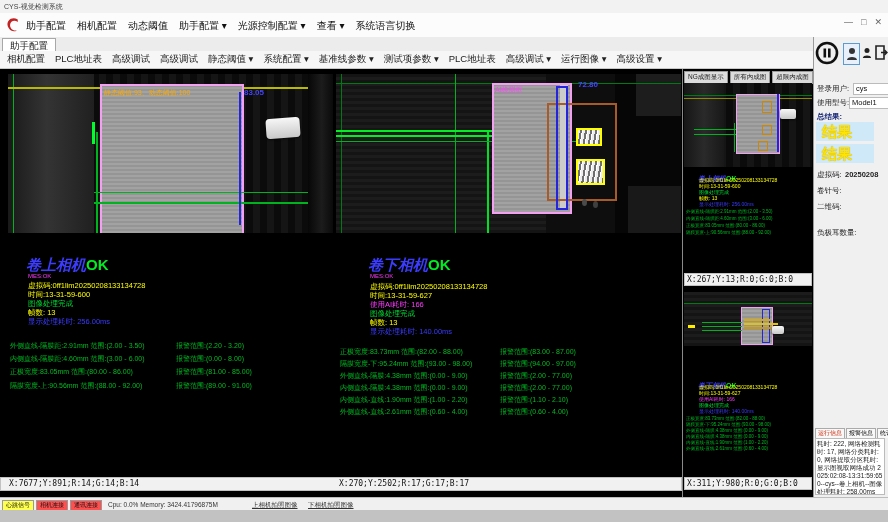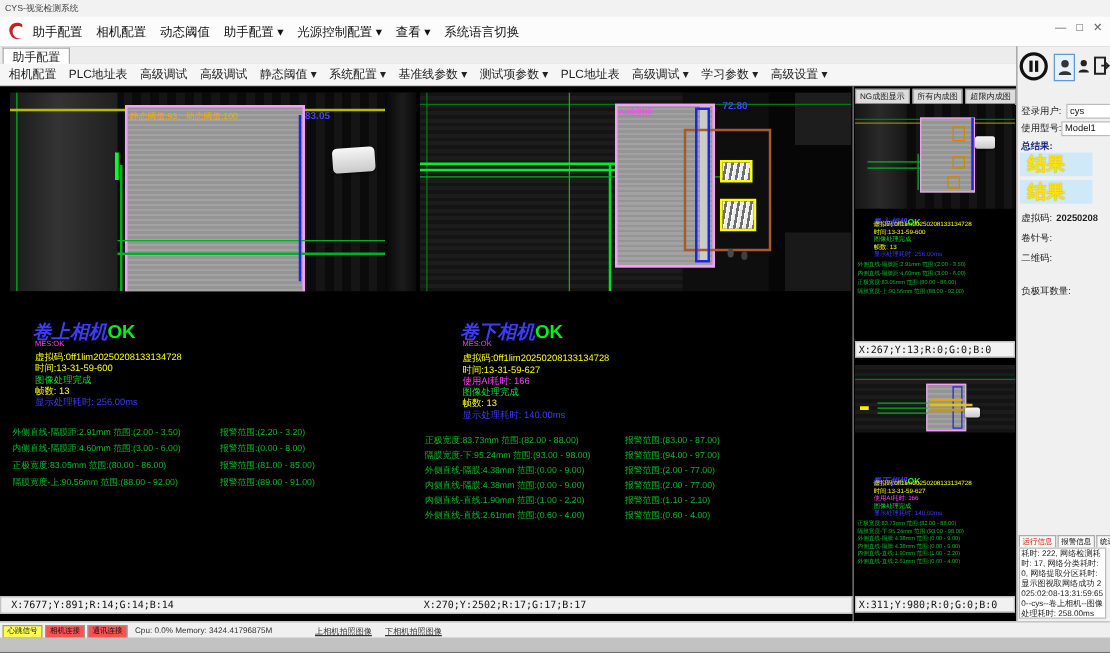--- a/index.html
+++ b/index.html
@@ -107,21 +107,21 @@
   <span>相机配置</span>
   <span>PLC地址表</span>
   <span>高级调试</span>
   <span>高级调试</span>
   <span>静态阈值 ▾</span>
   <span>系统配置 ▾</span>
   <span>基准线参数 ▾</span>
   <span>测试项参数 ▾</span>
   <span>PLC地址表</span>
   <span>高级调试 ▾</span>
-  <span>学习参数 ▾</span>
+  <span>运行图像 ▾</span>
   <span>高级设置 ▾</span>
 </div>
 
 <div class="ab" id="mainblack"></div>
 <div class="ab vdivider" style="left:682px"></div>
 
 <div class="ab cam" style="left:8px;top:74px;width:325px;height:159px">
   <div class="stripes"></div>
   <div class="ab" style="left:0;top:0;width:86px;height:100%;background:linear-gradient(90deg,#191919,#343434 45%,#202020)"></div>
   <div class="ab gline" style="left:5px;top:0;width:1px;height:100%"></div>

